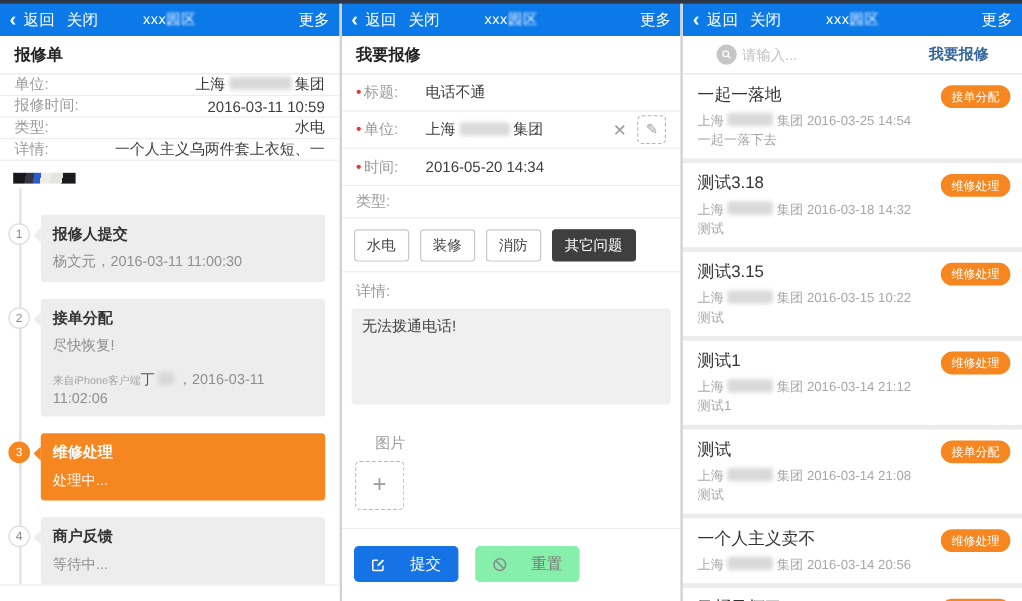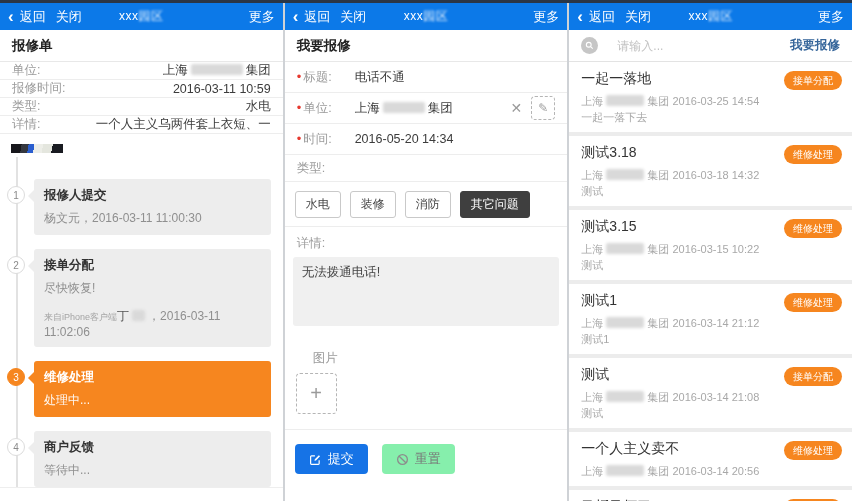--- a/index.html
+++ b/index.html
@@ -72,38 +72,38 @@
   .edit-box { width:24px; height:24px; border:1px dashed #b5b5b5; border-radius:4px;
               display:flex; align-items:center; justify-content:center; color:#9a9a9a;
               font-size:12px; cursor:pointer; }
   .typelabel { height:27px; display:flex; align-items:center; padding:0 12px;
                font-size:12.5px; color:#9b9b9b; border-bottom:1px solid #ededed; }
   .chips { display:flex; gap:9px; padding:9px 10px 8px; border-bottom:1px solid #ededed; }
   .chip { border:1px solid #c9c9c9; border-radius:3px; background:#fff; color:#444;
           font-size:12px; padding:4px 10px; cursor:pointer; }
   .chip.selected { background:#3f3f3f; border-color:#3f3f3f; color:#fff; }
   .dlabel { padding:8px 12px 5px; font-size:12.5px; color:#9b9b9b; }
-  .textarea { margin:0 8px; height:69px; background:#f0f0f0; border-radius:3px;
+  .textarea { margin:0 8px; height:80px; background:#f0f0f0; border-radius:3px;
               padding:7px 9px; font-size:12.5px; color:#444; }
   .plabel { padding:24px 12px 4px; font-size:12.5px; color:#9b9b9b;margin-left:16px; }
   .addbox { width:41px; height:41px; margin:2px 0 0 11px; border:1px dashed #b5b5b5;
             border-radius:4px; display:flex; align-items:center; justify-content:center;
             color:#9a9a9a; font-size:20px; font-weight:300; cursor:pointer; }
   .p2-div { border-top:1px solid #ededed; margin-top:15px; }
   .btnrow { display:flex; gap:14px; padding:14px 0 0 10px; }
   .btn { height:30px; border:none; border-radius:4px; font-size:13px; display:flex;
-         align-items:center; gap:6px; padding:0 14px; cursor:pointer;
+         align-items:center; gap:20px; padding:0 14px; cursor:pointer;
          font-family:inherit; }
   .btn-submit { background:#1673e6; color:#fff; }
   .btn-reset { background:#86efac; color:#787878; }
   .bicon { display:inline-flex; }
 
   
-  .searchrow { height:32px; display:flex; align-items:center; padding:0 12px;
-               border-bottom:1px solid #e3e3e3; gap:19px; flex:0 0 32px; }
+  .searchrow { height:32px; display:flex; align-items:center; padding:0 28px;
+               border-bottom:1px solid #e3e3e3; gap:4px; flex:0 0 32px; }
   .mag { width:17px; height:17px; border-radius:50%; background:#c6c6c6; display:flex;
          align-items:center; justify-content:center; flex:0 0 17px; }
   .search-input { border:none; outline:none; flex:1; font-size:12px; color:#333;
                   font-family:inherit; min-width:0; }
   .search-input::placeholder { color:#c2c2c2; }
   .newlink { font-size:12.5px; font-weight:bold; color:#35659a; cursor:pointer;
              white-space:nowrap; }
   .list { flex:1; background:#ececec; overflow:hidden; }
   .litem { background:#fff; padding:8px 12px 7px; position:relative; margin-bottom:4px; }
   .li-title { font-size:14px; color:#333; margin-bottom:5px; padding-right:70px;

